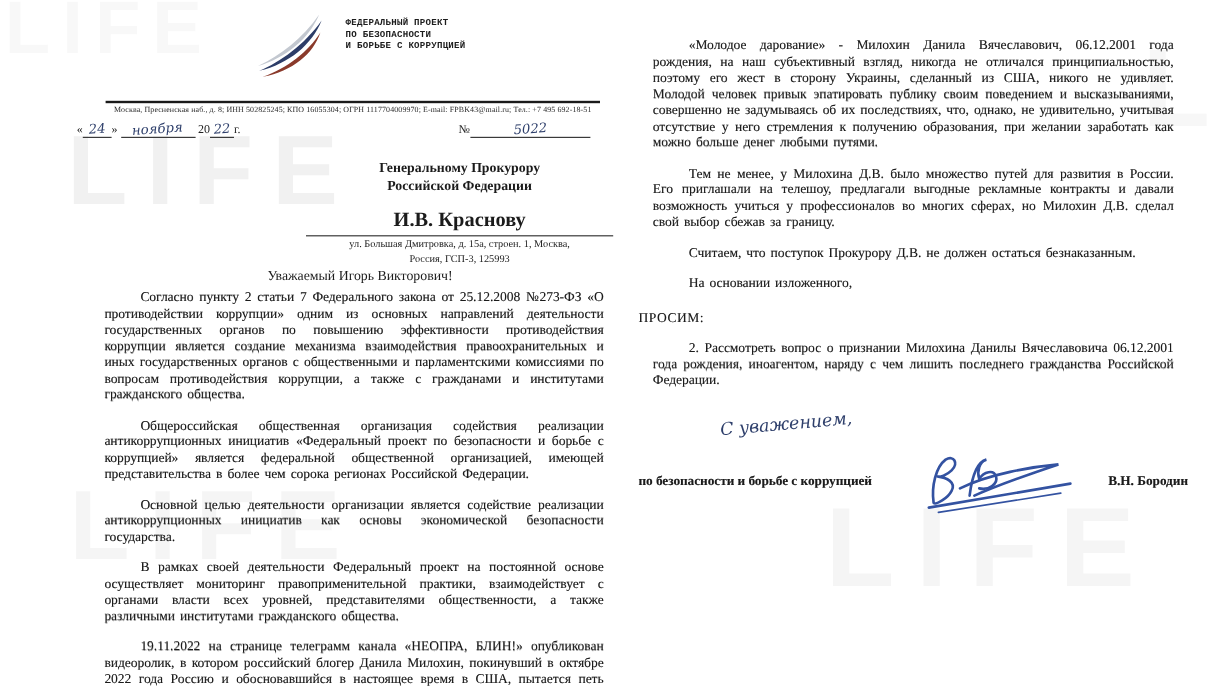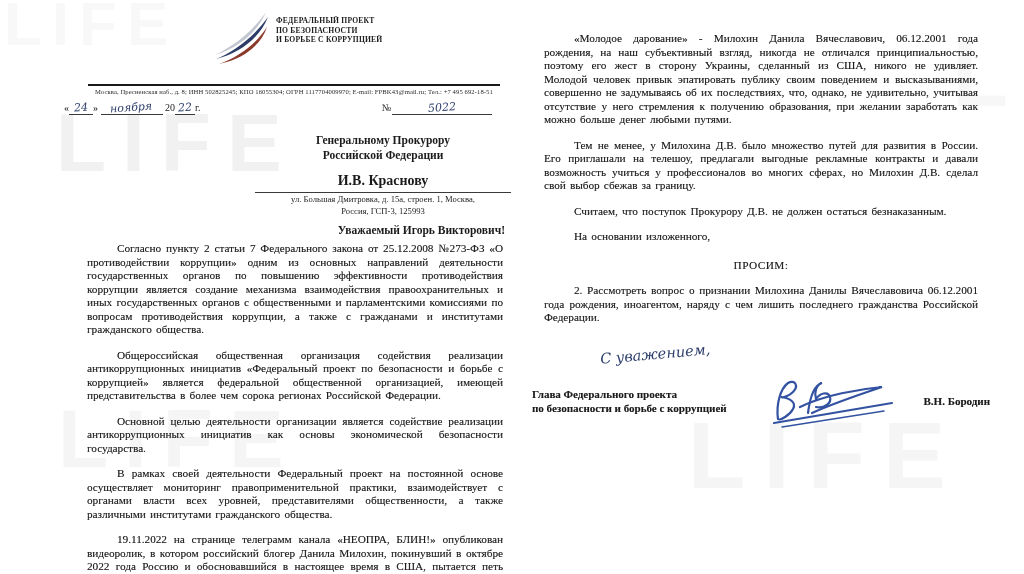--- a/index.html
+++ b/index.html
@@ -14,41 +14,41 @@
   .wm4{left:688px;top:402px;font-size:94px;color:rgba(120,120,120,0.07);letter-spacing:18px;}
   .wm5{left:952px;top:22px;font-size:92px;color:rgba(120,120,120,0.06);letter-spacing:18px;}
   
   .page{position:absolute;top:0;height:574px;z-index:1;}
   .page1{left:60px;width:455px;}
   .page2{left:532px;width:458px;}
   p{margin:12px;text-align:justify;text-indent:30px;font-size:11.2px;line-height:13.5px;
     word-spacing:1.4px;color:#1b1b1b;text-shadow:0.2px 0.2px 0.3px rgba(40,40,40,0.45);}
   
   .logo{position:absolute;left:152px;top:8px;display:flex;align-items:flex-start;}
-  .logo-text{font-family:Liberation Serif, serif;font-weight:bold;font-size:7.6px;
-             line-height:9.6px;color:#1c1c1c;letter-spacing:0.2px;padding-top:8px;margin-left:6px;}
+  .logo-text{font-family:Liberation Mono, monospace;font-weight:bold;font-size:7.6px;
+             line-height:9.6px;color:#1c1c1c;letter-spacing:0.2px;padding-top:8px;margin-left:18px;}
   .rule{position:absolute;left:28px;top:84px;width:412px;border-top:2.5px solid #1a1a1a;}
   .contact{position:absolute;left:24px;top:88px;width:420px;text-align:center;font-size:6.6px;
            color:#2a2a2a;letter-spacing:0.1px;}
   .dateline{position:absolute;left:4px;top:101px;font-size:10px;color:#222;}
   .regnum{position:absolute;left:322px;top:101px;font-size:10px;color:#222;}
   .slot{display:inline-block;border-bottom:1px solid #3a3a3a;text-align:center;}
   .hw{font-family:"DejaVu Serif", serif;font-style:italic;color:#2e3f6b;
       display:inline-block;transform:rotate(-4deg);font-size:11px;}
   .recipient{position:absolute;left:195px;top:133px;width:256px;text-align:center;}
   .r-bold{font-weight:bold;font-size:11.5px;line-height:15px;font-family:Liberation Serif, serif;}
-  .r-name{font-weight:bold;font-size:14px;margin-top:10px;padding-bottom:3px;
+  .r-name{font-weight:bold;font-size:17px;margin-top:10px;padding-bottom:3px;
           border-bottom:1px solid #3a3a3a;}
   .r-addr{font-size:8.6px;line-height:10.5px;color:#222;margin-top:1px;}
-  .salutation{position:absolute;left:5px;top:224px;width:440px;text-align:right;
-              font-weight:bold;font-size:11.5px;}
+  .salutation{position:absolute;left:20px;top:224px;width:440px;text-align:center;
+              font-weight:normal;font-size:11.5px;}
   .body1{position:absolute;left:15px;top:230px;width:440px;}
   .body2{position:absolute;left:0;top:20px;width:458px;}
   .link{color:#1f3f9e;text-decoration:underline;cursor:pointer;}
-  .heading{text-align:center;text-indent:0;margin:15px 0 11px 0;letter-spacing:0.5px;}
+  .heading{text-align:left;text-indent:0;margin:15px 0 11px 0;letter-spacing:0.5px;}
   .closing{margin:9px 0 0 68px;font-family:"DejaVu Serif", serif;font-style:italic;
            font-size:14.5px;color:#2e3f6b;display:inline-block;transform:rotate(-5deg);}
   .sigblock{display:flex;align-items:center;margin-top:10px;}
   .sigtitle{font-weight:bold;font-size:11px;line-height:14px;width:236px;
             text-shadow:0.2px 0.2px 0.3px rgba(40,40,40,0.45);}
   .sig{margin-left:4px;flex:0 0 auto;}
   .signame{font-weight:bold;font-size:11px;margin-left:auto;white-space:nowrap;
            text-shadow:0.2px 0.2px 0.3px rgba(40,40,40,0.45);padding-left:20px;}
 </style>
 </head>
@@ -117,21 +117,20 @@
       <p>На основании изложенного,</p>
 
       <p class="heading">ПРОСИМ:</p>
 
       <p>2. Рассмотреть вопрос о признании Милохина Данилы Вячеславовича 06.12.2001 года рождения, иноагентом, наряду с чем лишить последнего гражданства Российской Федерации.</p>
 
       <div class="closing">С уважением,</div>
 
       <div class="sigblock">
         <div class="sigtitle">
-          <div>Глава Федерального проекта</div>
           <div>по безопасности и борьбе с коррупцией</div>
         </div>
         <svg class="sig" width="140" height="56" viewBox="0 0 140 56">
           <g fill="none" stroke="#3352a1" stroke-width="2.2" stroke-linecap="round">
             <path d="M14,46 C12,32 16,16 24,10 C31,6 35,13 29,19 C25,23 19,25 17,24 C25,25 33,29 29,36 C26,42 16,48 14,46"></path>
             <path d="M44,40 C46,24 50,12 58,10 C52,12 50,20 52,26 C56,20 64,18 66,24 C68,30 60,36 52,34"></path>
             <path d="M36,34 C60,22 96,16 118,14 C100,20 70,30 48,40"></path>
             <path d="M10,50 L128,30"></path>
             <path d="M18,54 L120,38" stroke-width="1.4"></path>
           </g>

